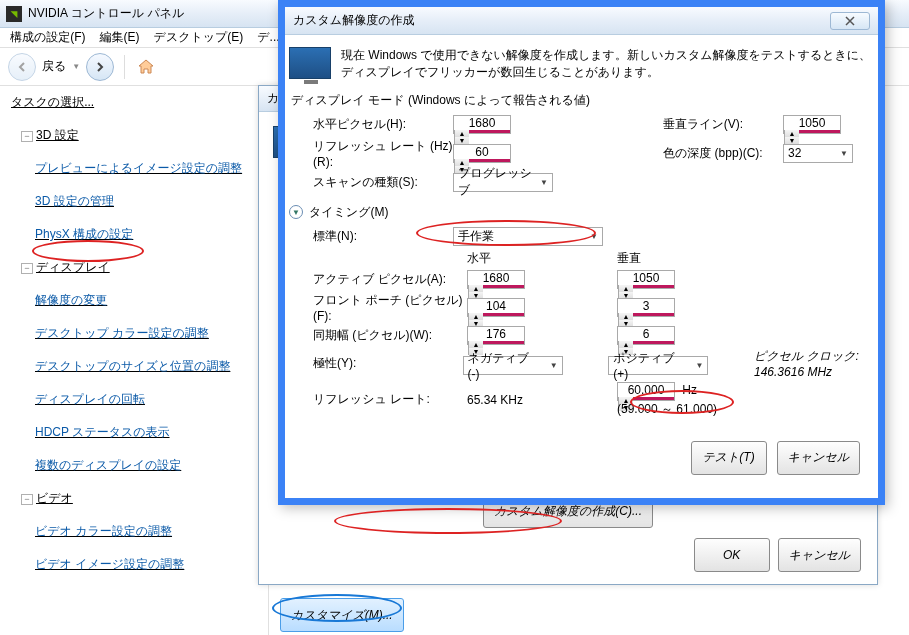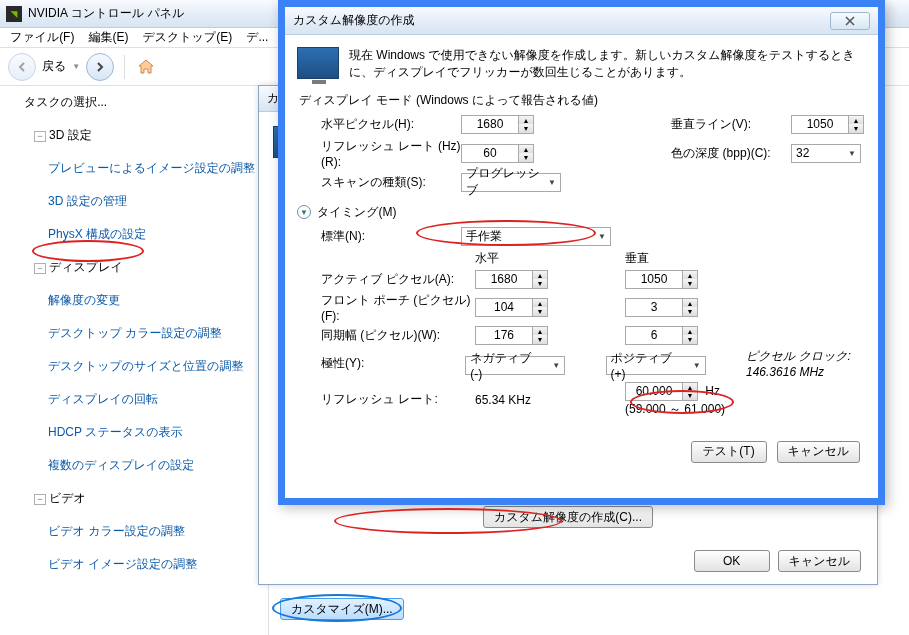--- a/index.html
+++ b/index.html
@@ -13,59 +13,59 @@
 
 .menubar { height: 20px; display: flex; align-items: center; padding: 0 4px; border-bottom: 1px solid #e0e0e0; gap: 2px; }
 .menubar span { padding: 2px 6px; }
 
 .toolbar { height: 38px; display: flex; align-items: center; padding: 0 8px; gap: 6px; border-bottom: 1px solid #e0e0e0; }
 .navbtn { width: 28px; height: 28px; border-radius: 50%; background: linear-gradient(180deg,#f5f9ff,#d6e6f5); border:1px solid #9db8d4; display:flex; align-items:center; justify-content:center; color:#444; }
 .navbtn.disabled { opacity: .6; }
 .toolbar .home { width:22px; height:22px; display:flex; align-items:center; justify-content:center; color:#4a7; }
 
 .body { display: flex; height: calc(100% - 86px); }
-.sidebar { width: 269px; border-right: 1px solid #e0e0e0; padding: 6px 20px; overflow:hidden; }
+.sidebar { width: 269px; border-right: 1px solid #e0e0e0; padding: 6px 7px; overflow:hidden;text-decoration:underline; }
 .sidebar h4 { margin: 2px 4px 6px; font-weight: normal; }
 .tree ul { list-style: none; margin: 0; padding: 0 0 0 14px; }
 .tree li { margin: 16px 0; white-space: nowrap; }
 .tree .toggle { cursor:default; color:#777; font-size:9px; display:inline-block; width:12px; border:1px solid #b0b0b0; text-align:center; line-height:9px; margin-right:3px; background:#fff;}
 .tree .leaf { color: #0b5aa8; }
 .tree .leaf.current { position: relative; }
 
 .content { flex:1; background:#fff; position:relative; }
 
 
 .behind-dialog { position:absolute; top:85px; left:258px; width:620px; height:500px; background:#fff; border:1px solid #8aa8c5; box-shadow: 0 0 6px rgba(0,0,0,.15); }
 .behind-dialog .dlg-title { height:26px; background:linear-gradient(180deg,#f8fbff,#d7e4f2); display:flex; align-items:center; padding:0 8px; border-bottom:1px solid #b8cde0; }
 .behind-dialog .dlg-client { padding:10px; position:relative; height:calc(100% - 26px);}
 .behind-dialog .mon-ico { width:42px; height:32px; background:linear-gradient(180deg,#2b6fb3,#1e4f85); border:1px solid #184069; margin:4px 10px 4px 4px;}
 
 .behind-dialog .btn-row { position:absolute; bottom:12px; right:16px; display:flex; gap:8px; }
-.btn { min-width:76px; height:22px; border:1px solid #8a8a8a; background:linear-gradient(180deg,#fefefe,#e3e3e3); border-radius:3px; padding:0 10px; display:inline-flex; align-items:center; justify-content:center; cursor:default; }
+.btn { min-width:76px; height:34px; border:1px solid #8a8a8a; background:linear-gradient(180deg,#fefefe,#e3e3e3); border-radius:3px; padding:0 10px; display:inline-flex; align-items:center; justify-content:center; cursor:default;font-style:italic; }
 .btn.wide { min-width: 140px; }
 
 
 .dialog { position:absolute; top:0; left:278px; width:607px; height:505px; background:#fff; border:7px solid #3b82f6; box-shadow: 3px 3px 12px rgba(0,0,0,.25); }
 .dialog .dlg-title { height:28px; background:linear-gradient(180deg,#f8fbff 0%,#e6eef8 50%,#d7e4f2 100%); display:flex; align-items:center; padding:0 8px; border-bottom:1px solid #b8cde0; }
 .dialog .closebox { width:40px; height:18px; border:1px solid #9db8d4; border-radius:3px; background:linear-gradient(180deg,#f7fbff,#d6e6f5); display:flex; align-items:center; justify-content:center; color:#555; margin-left:auto;}
-.dialog .dlg-body { padding: 12px 12px; }
+.dialog .dlg-body { padding: 12px 4px; }
 
 .intro { display:flex; gap:10px; margin-bottom:10px; }
 .intro .mon { width:42px; height:32px; background:linear-gradient(180deg,#2b6fb3,#1e4f85); border:1px solid #184069; flex:0 0 42px;}
 .intro .mon::after { content:''; display:block; position:relative; top:32px; left:14px; width:14px; height:4px; background:#7a7a7a;}
 .intro p { margin:0; line-height:1.45; }
 
 .section-label { margin: 6px 0 6px 2px; }
 .row { display:flex; align-items:center; margin:4px 0; }
 .row label { width: 140px; }
 .row .col2 { width:210px; display:flex; align-items:center; }
 .row .col3 { width:120px; }
 .row .col4 { flex:1; }
 
-.spin { display:inline-flex; border:1px solid #a9a9a9; background:#0c4a6e; height:19px; }
+.spin { display:inline-flex; border:1px solid #a9a9a9; background:#be185d; height:19px;flex-direction:column; }
 .spin input { border:none; width:56px; text-align:center; padding:0 2px; outline:none; font-size:12px;}
 .spin .arrows { width:15px; display:flex; flex-direction:column; border-left:1px solid #a9a9a9;}
 .spin .arrows span { flex:1; display:flex; align-items:center; justify-content:center; font-size:7px; background:linear-gradient(180deg,#f5f5f5,#dedede);}
 
 .select { border:1px solid #a9a9a9; background:#fff; height:19px; display:inline-flex; align-items:center; padding:0 4px; position:relative; }
 .select .arrow { margin-left:auto; font-size:8px; color:#444; padding-left:6px;}
 .select.w100 { width:100px; } .select.w150 { width:150px; } .select.w70 { width:70px;}
 
 .timing-head { display:flex; align-items:center; gap:6px; margin:12px 0 6px; }
 .timing-head .tw { width:14px; height:14px; border-radius:50%; border:1px solid #6a8db3; display:flex; align-items:center; justify-content:center; color:#376; font-size:8px;}
@@ -93,21 +93,21 @@
 </style>
 </head>
 <body>
 
 <div class="main-window">
   <div class="titlebar">
     <span class="ico">◥</span>
     <span class="title">NVIDIA コントロール パネル</span>
   </div>
   <div class="menubar">
-    <span>ファイル(F)</span>
+    <span>構成の設定(F)</span>
     <span>編集(E)</span>
     <span>デスクトップ(E)</span>
     <span>デ...</span>
   </div>
   <div class="toolbar">
     <div class="navbtn disabled">
       <svg width="12" height="12" viewBox="0 0 12 12">
           <path d="M8 2 L4 6 L8 10" stroke="#666" stroke-width="2" fill="none"></path>
         </svg>
     </div>

